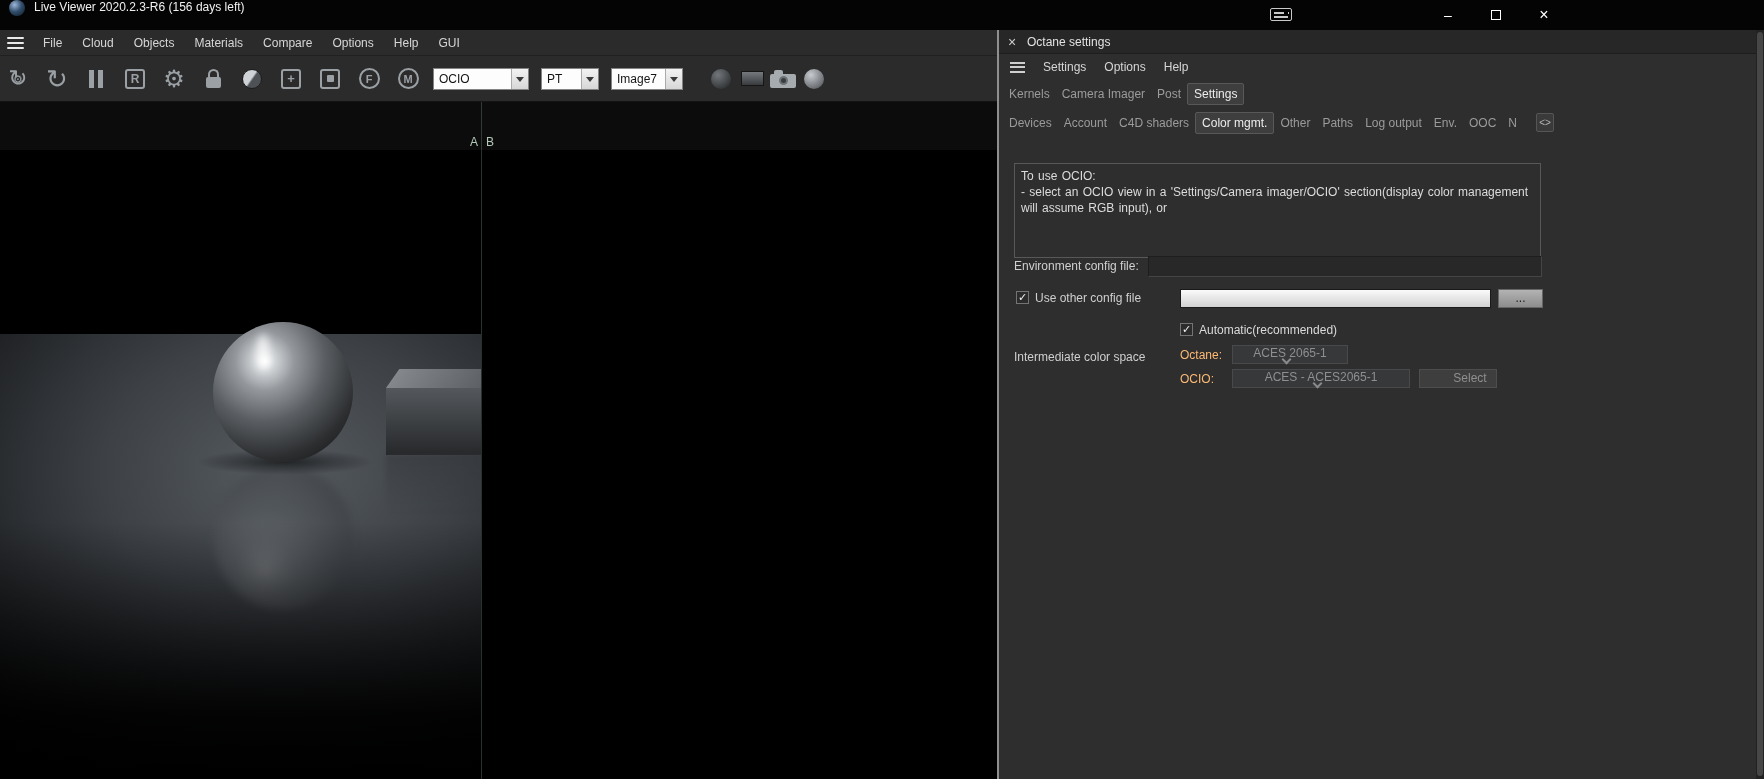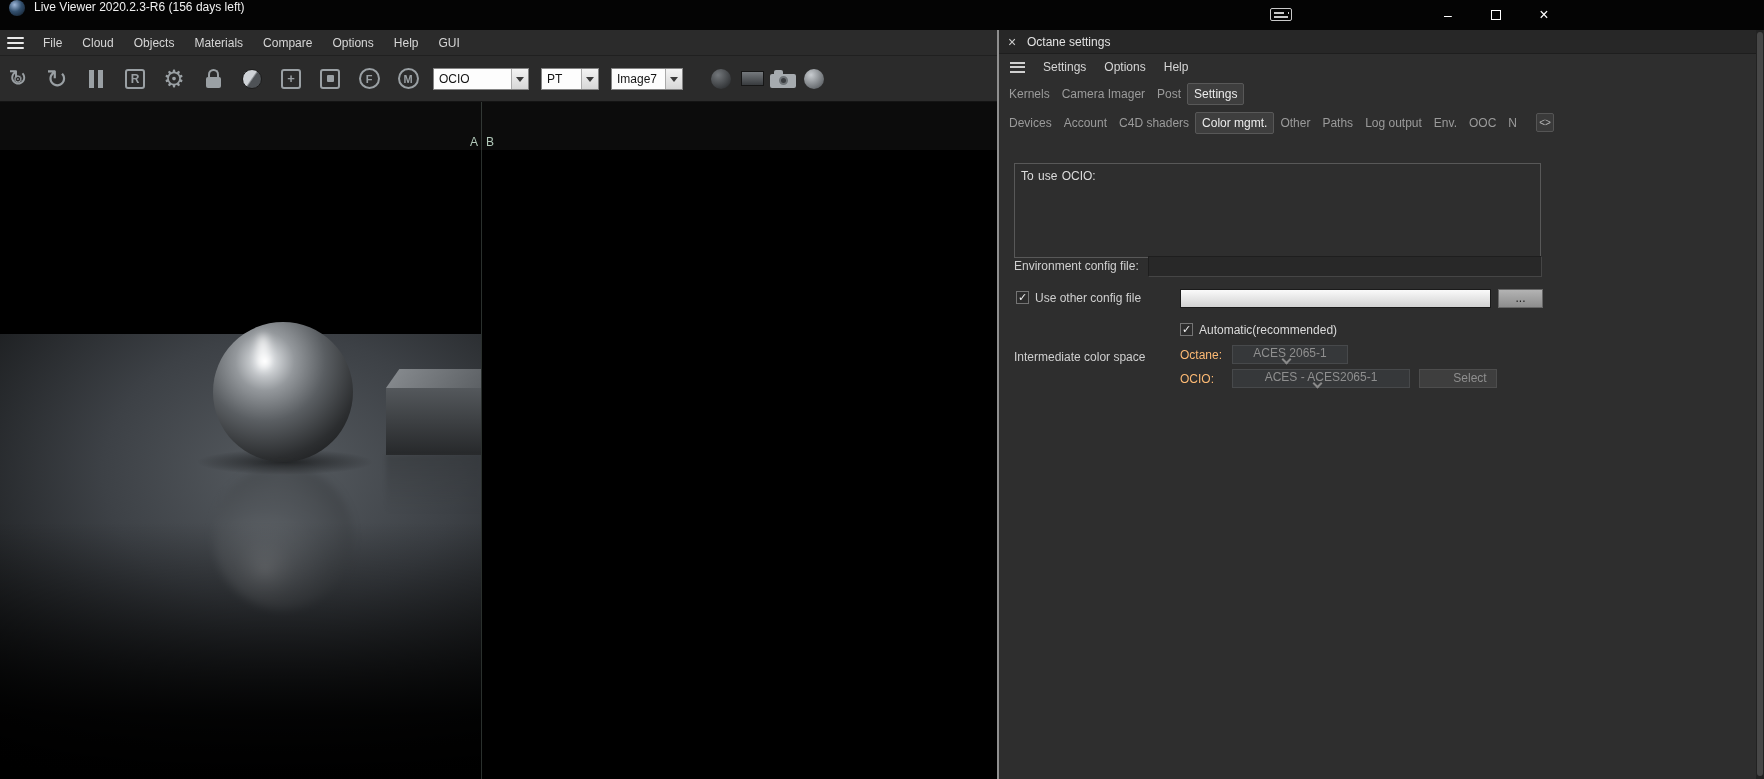--- a/index.html
+++ b/index.html
@@ -318,20 +318,21 @@
       <div class="tab">Env.</div>
       <div class="tab">OOC</div>
       <div class="tab">N</div>
     </div>
     <div class="tabscroll">&lt;&gt;</div>
   </div>
 
   <div class="content">
     <div class="groupbox">
       <div>To use OCIO:</div>
+      <div>- select an OCIO view in a 'Settings/Camera imager/OCIO' section(display color management will assume RGB input), or</div>
     </div>
 
     <div class="lbl" style="left:15px; top:121px;">Environment config file:</div>
     <div class="env-input"></div>
 
     <div class="cb" style="left:17px; top:153px;">✓</div>
     <div class="lbl" style="left:36px; top:153px;">Use other config file</div>
     <div class="light-input"></div>
     <div class="browse-btn">...</div>
 

